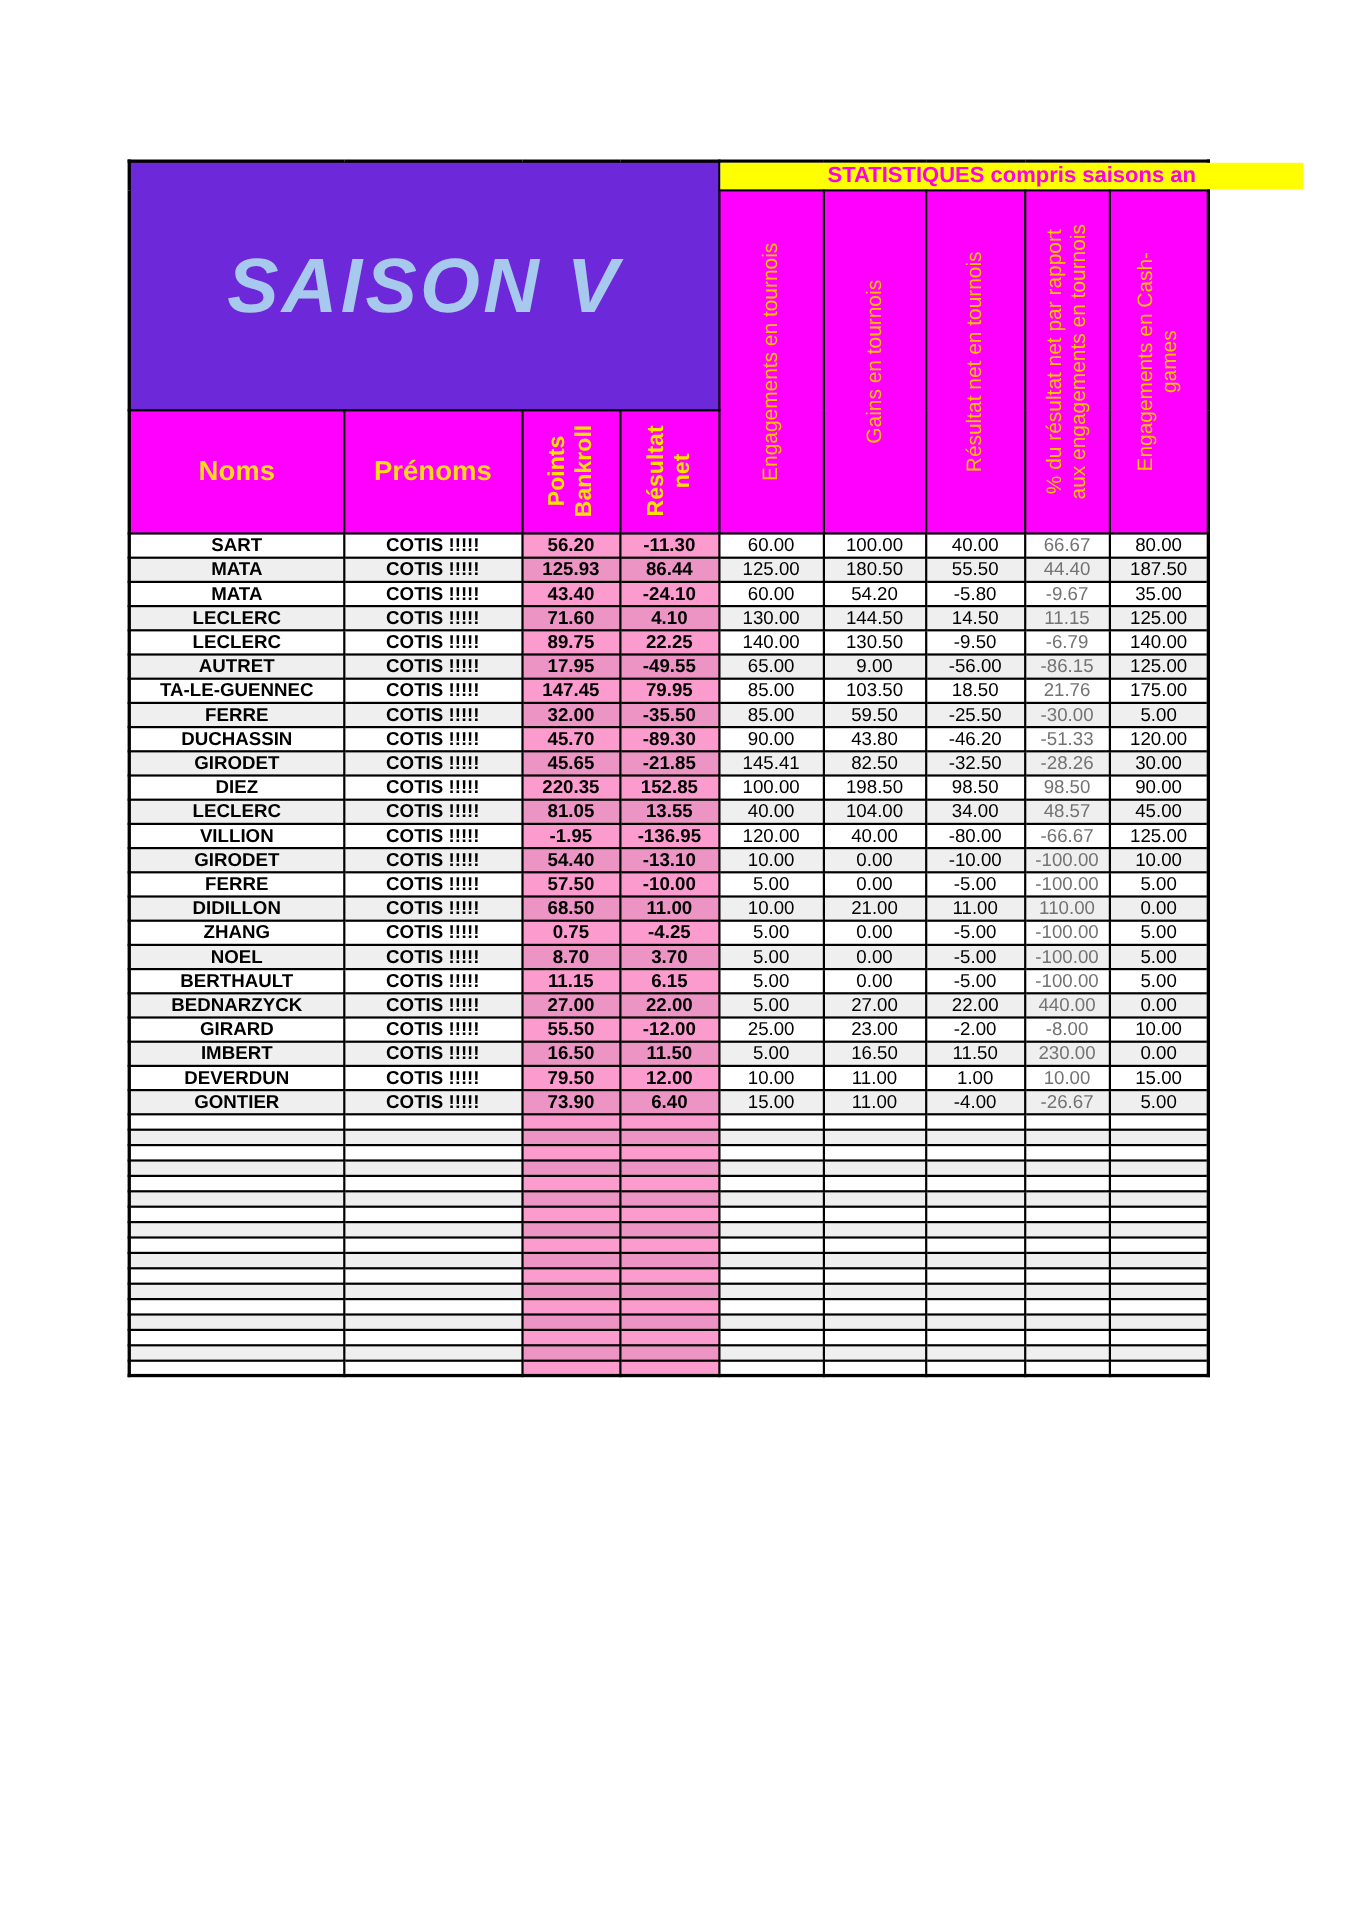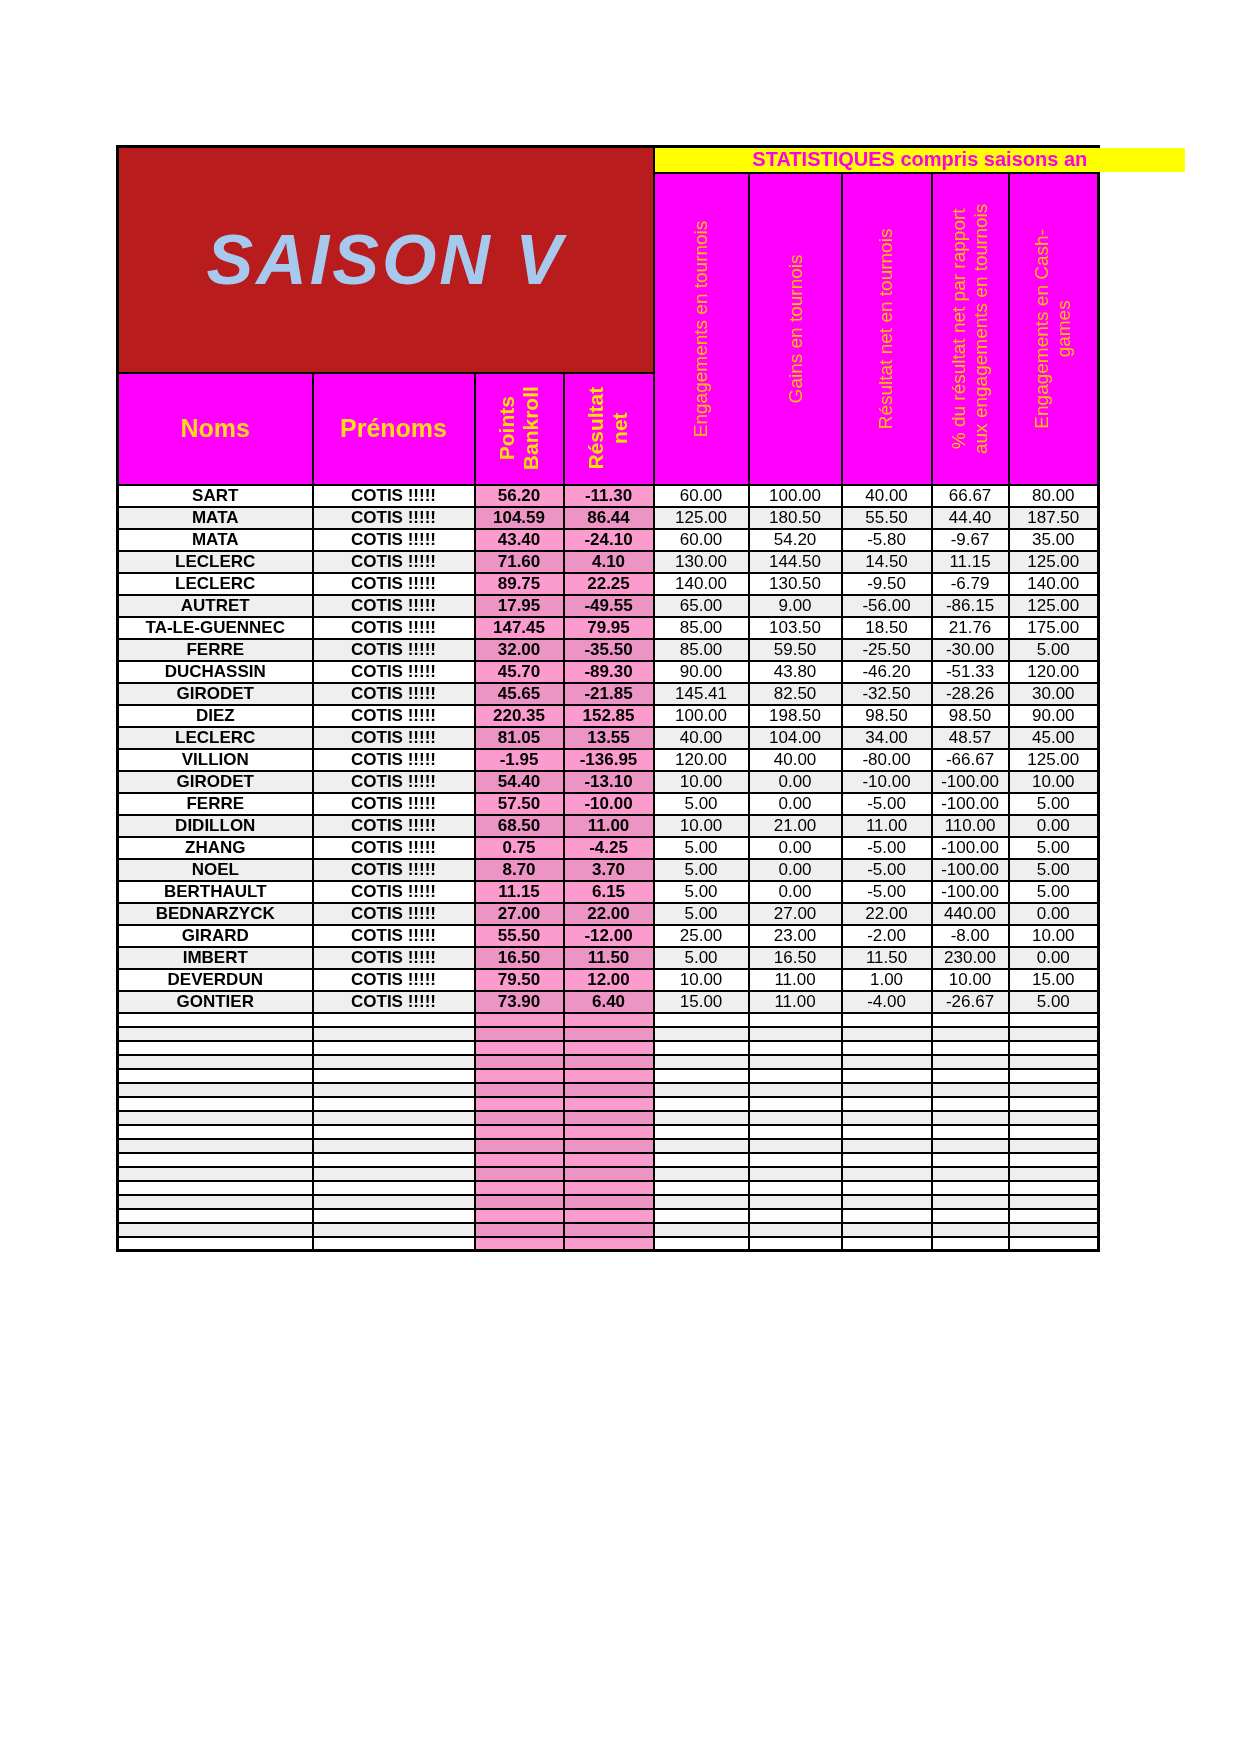--- a/index.html
+++ b/index.html
@@ -8,21 +8,21 @@
     font-family:"Liberation Sans", sans-serif; overflow:hidden;
   }
   table.season {
     position:absolute; left:116px; top:145px; width:981px;
     border-collapse:collapse; table-layout:fixed;
     border:3px solid #000;
   }
   td { border:2px solid #000; padding:0; text-align:center; vertical-align:middle; }
 
   
-  td.blue-block { background:#b91c1c; }
+  td.blue-block { background:#6d28d9; }
   .saison {
     color:#a6c9ed; font-size:70px; font-weight:bold; font-style:italic;
     letter-spacing:3px; line-height:1;
   }
   td.banner-cell { background:#0f766e; position:relative;margin-top:15px; }
   .banner-strip {
     position:absolute; left:0; top:0; bottom:0; right:-88px;
     background:#ffff00; display:flex; align-items:center; justify-content:center;
   }
   .banner-strip span {
@@ -40,21 +40,21 @@
   td.rot-lbl .rotwrap span { color:#ffe000; font-size:21px; font-weight:bold; }
 
   
   tbody tr { height:14px; }
   tbody td { font-size:17px; color:#000; background:#ffffff; }
   tbody tr:nth-child(even) td { background:#efefef; }
   tbody td.c-name, tbody td.c-cotis { font-weight:bold; }
   tbody td.c-pink { font-weight:bold; }
   tbody tr:nth-child(odd)  td.c-pink { background:#fc9bcd; }
   tbody tr:nth-child(even) td.c-pink { background:#ec94c4; }
-  tbody td.c-pct { color:#000000; }
+  tbody td.c-pct { color:#737373; }
 
   thead tr.r-banner { height:26px; }
   thead tr.r-rot { height:200px; }
   thead tr.r-lbl { height:112px; }
 </style>
 </head>
 <body>
 
 <div class="page">
   <table class="season">
@@ -134,21 +134,21 @@
     <td class="c-pink">-11.30</td>
     <td class="c-num">60.00</td>
     <td class="c-num">100.00</td>
     <td class="c-num">40.00</td>
     <td class="c-pct">66.67</td>
     <td class="c-num">80.00</td>
   </tr>
         <tr>
     <td class="c-name">MATA</td>
     <td class="c-cotis">COTIS !!!!!</td>
-    <td class="c-pink">104.59</td>
+    <td class="c-pink">125.93</td>
     <td class="c-pink">86.44</td>
     <td class="c-num">125.00</td>
     <td class="c-num">180.50</td>
     <td class="c-num">55.50</td>
     <td class="c-pct">44.40</td>
     <td class="c-num">187.50</td>
   </tr>
         <tr>
     <td class="c-name">MATA</td>
     <td class="c-cotis">COTIS !!!!!</td>

